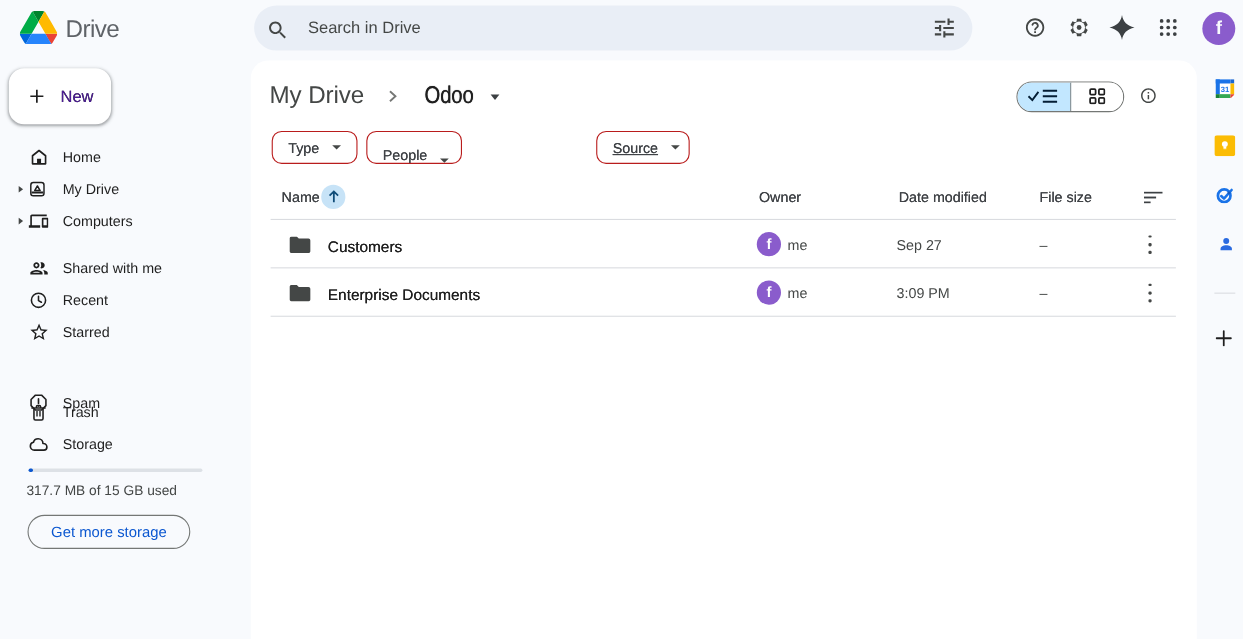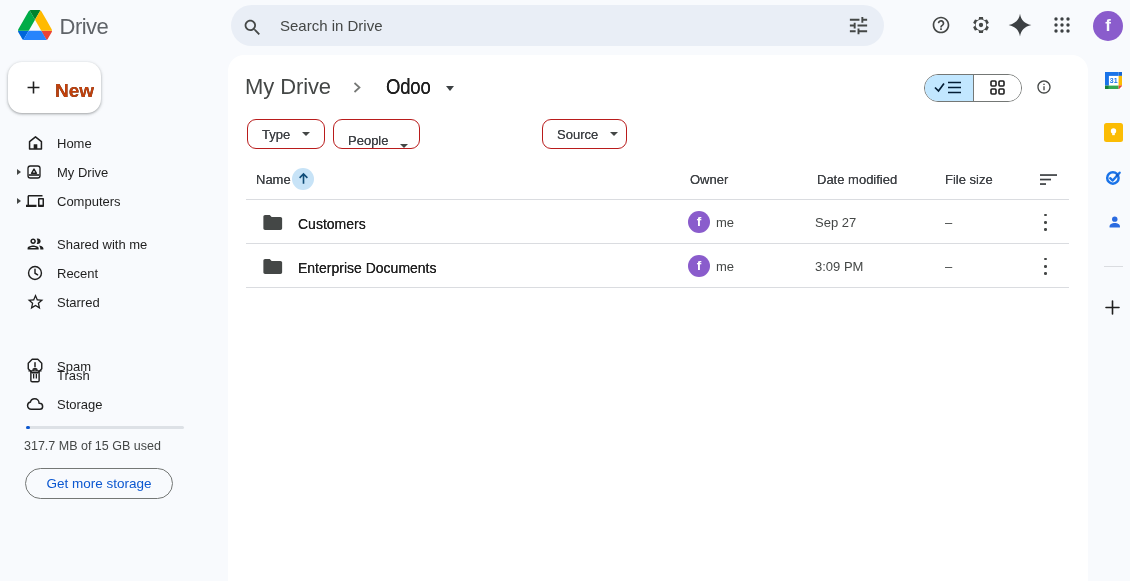--- a/index.html
+++ b/index.html
@@ -10,21 +10,21 @@
 #logo { left:17.5px; top:9.5px; }
 #logotext { left:59.5px; top:14px; font-size:22px; color:#5f6368; letter-spacing:-0.5px; }
 #searchbar { left:231px; top:5px; width:653px; height:41px; background:#e9eef6; border-radius:21px; }
 #searchicon { left:242px; top:16.5px; }
 #searchtext { left:280px; top:17px; font-size:15px; color:#444746; }
 #tuneicon { left:846.5px; top:14.2px; }
 .hicon { color:#444746; }
 
 #newbtn { left:8px; top:62px; width:93px; height:51px; background:#fff; border-radius:14px;
   box-shadow:0 1px 2px rgba(60,64,67,.3), 0 1px 3px 1px rgba(60,64,67,.15); }
-#newtext { left:55px; top:80px; font-size:19px; font-weight:700; color:#c2410c; text-shadow:0 0 0.4px #1f1f1f; }
+#newtext { left:55px; top:80px; font-size:15px; font-weight:400; color:#4c1d95; text-shadow:0 0 0.4px #1f1f1f; }
 .navrow { left:0; width:227px; height:29px; }
 .navrow .ic { position:absolute; left:26px; top:50%; transform:translateY(-50%); }
 .navrow .lb { position:absolute; left:57px; top:50%; transform:translateY(-50%); font-size:13px; color:#1f1f1f; }
 .caret { position:absolute; left:17px; top:50%; transform:translateY(-50%); width:0; height:0;
   border-left:4px solid #444746; border-top:3.5px solid transparent; border-bottom:3.5px solid transparent; }
 #storagebar { left:26px; top:426px; width:158px; height:3px; background:#dde1e6; border-radius:2px; }
 #storagebar i { position:absolute; left:0; top:0; width:4px; height:3px; background:#0b57d0; border-radius:2px; }
 #storagetext { left:24px; top:439px; font-size:12.5px; color:#444746; }
 #morebtn { left:25px; top:468px; width:148px; height:31px; border:1px solid #747775; border-radius:16px;
   color:#0b57d0; font-size:13.5px; font-weight:500; text-align:center; line-height:29px; }
@@ -206,21 +206,21 @@
 
   <div class="chip abs" style="left:19px; width:78px;">
       <span style="margin-left:14px;">Type</span>
       <span class="dd" style="margin-left:12px;"></span>
     </div>
   <div class="chip abs" style="left:105px; width:87px;align-items:flex-end;">
       <span style="margin-left:14px;">People</span>
       <span class="dd" style="margin-left:12px;"></span>
     </div>
   <div class="chip abs" style="left:314px; width:85px;">
-      <span style="margin-left:14px;">Source</span>
+      <span style="margin-left:14px;text-decoration:underline;">Source</span>
       <span class="dd" style="margin-left:12px;"></span>
     </div>
 
   <div class="hdr abs" style="left:28px; top:116.5px;">Name</div>
   <div class="abs" style="left:64px; top:112.5px; width:22px; height:22px; border-radius:50%; background:#c7e3f7;">
     <svg style="position:absolute; left:3.5px; top:3.5px;" width="15" height="15" viewBox="0 0 24 24" fill="none" stroke="#0f4c78" stroke-width="2.6">
         <path d="M12 20.5V5M5.8 11 12 4.8 18.2 11"></path>
       </svg>
   </div>
   <div class="hdr abs" style="left:462px; top:116.5px;">Owner</div>

